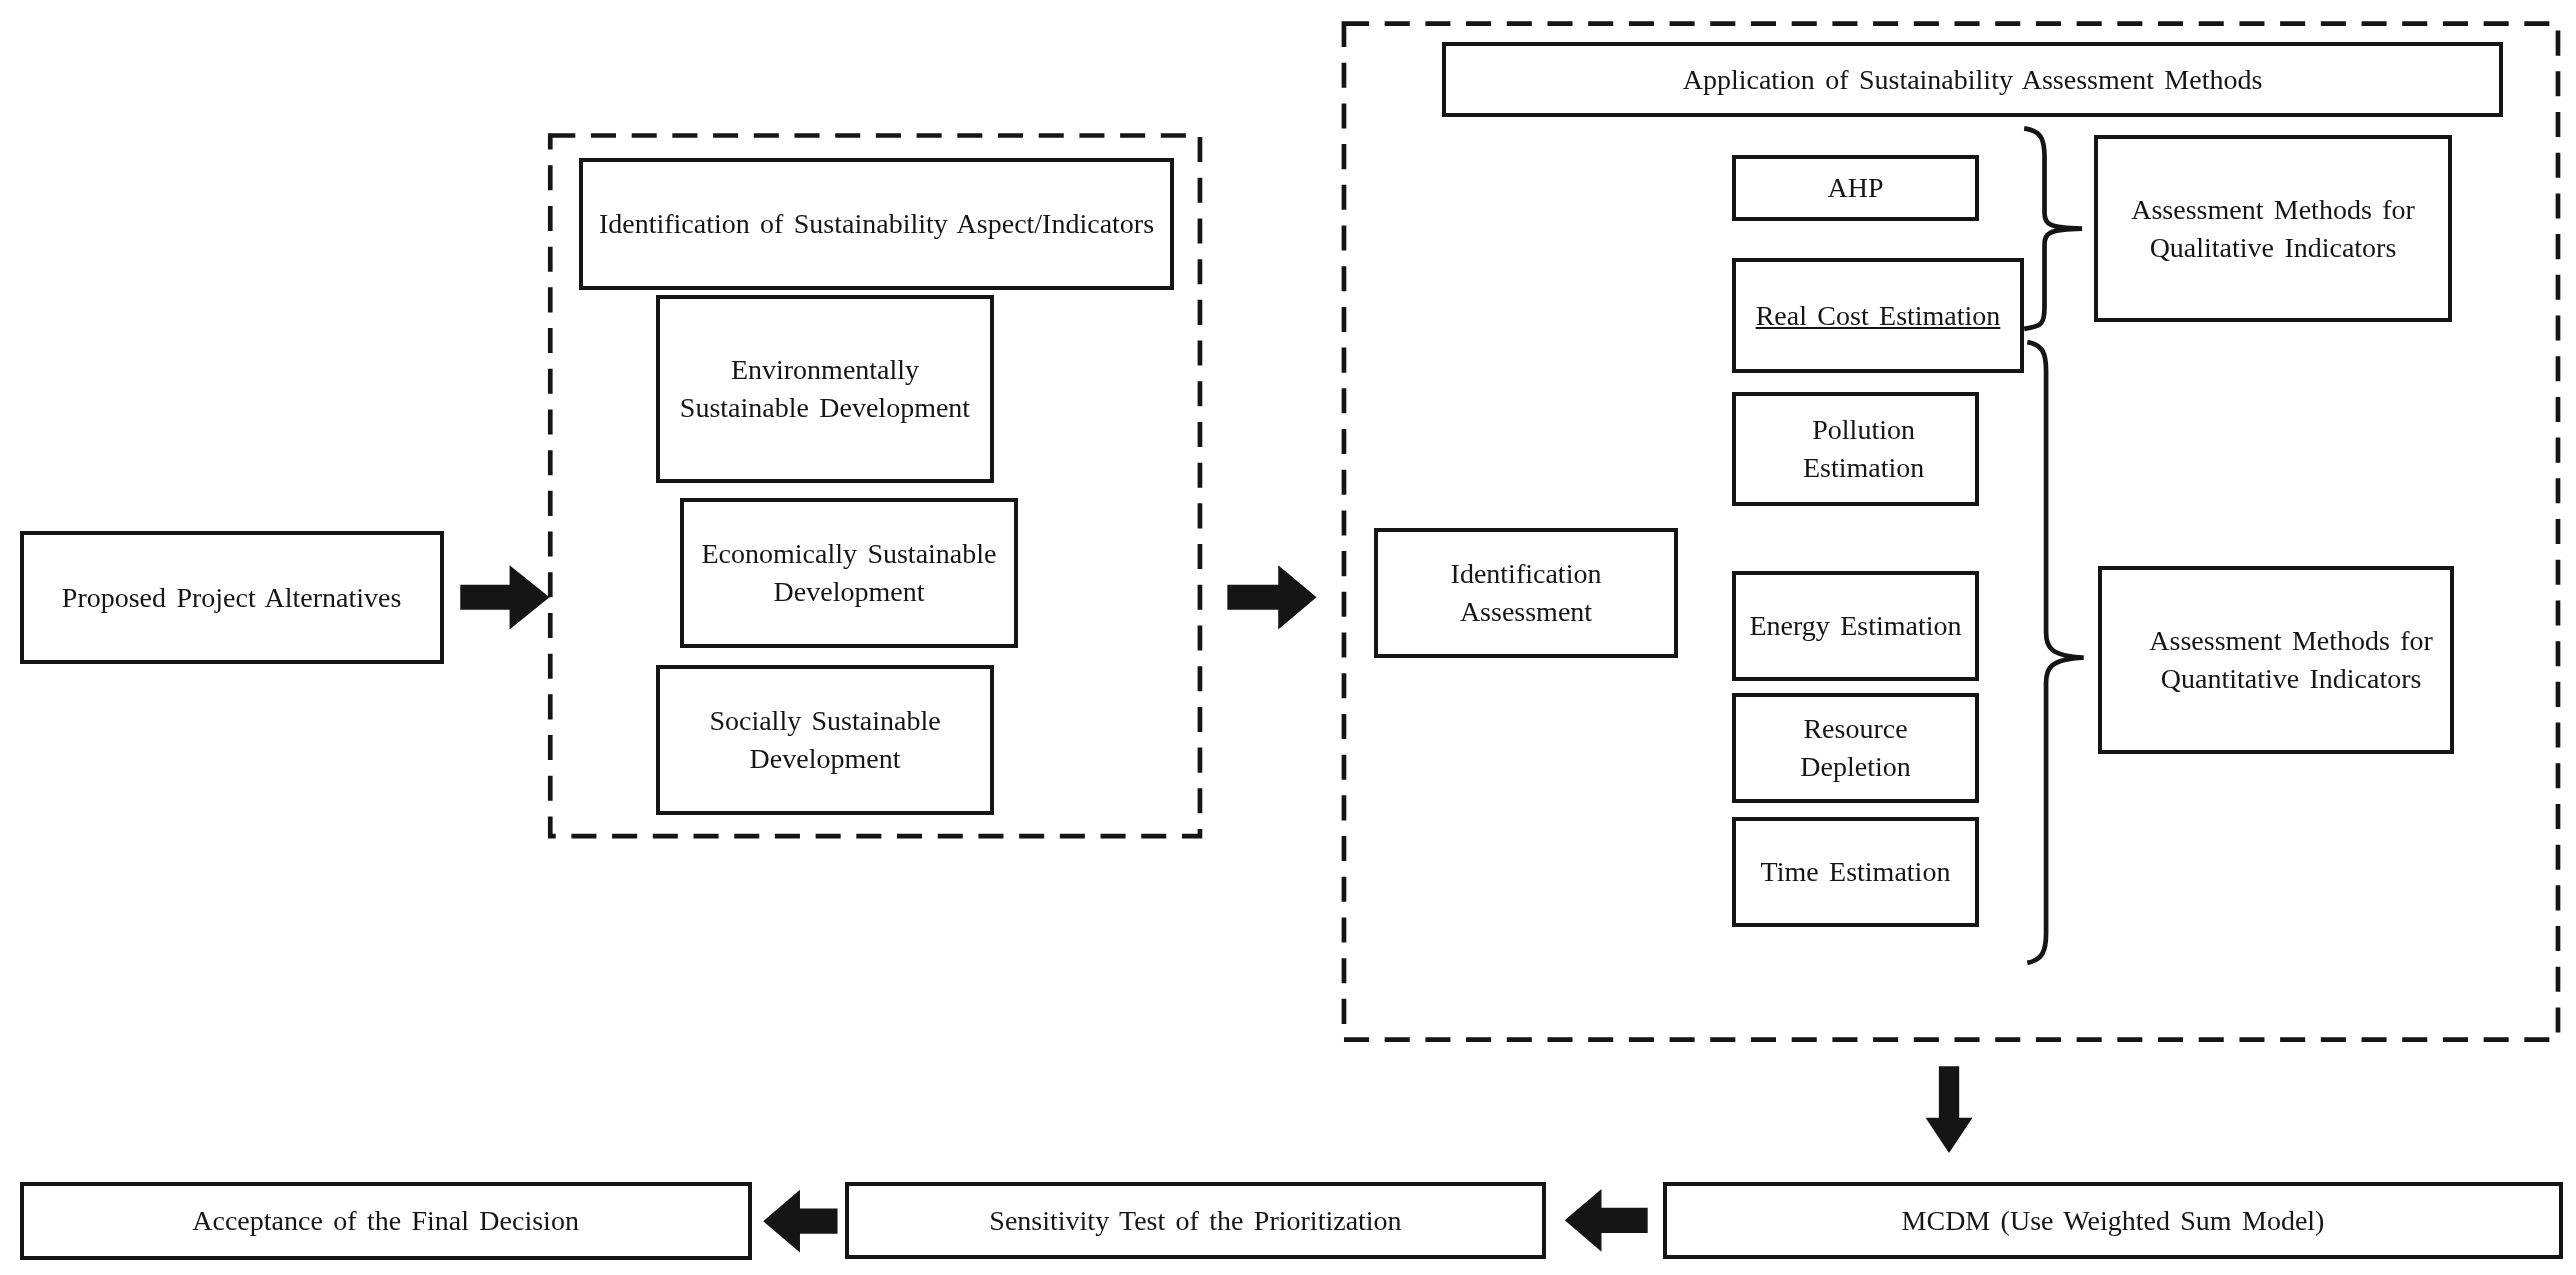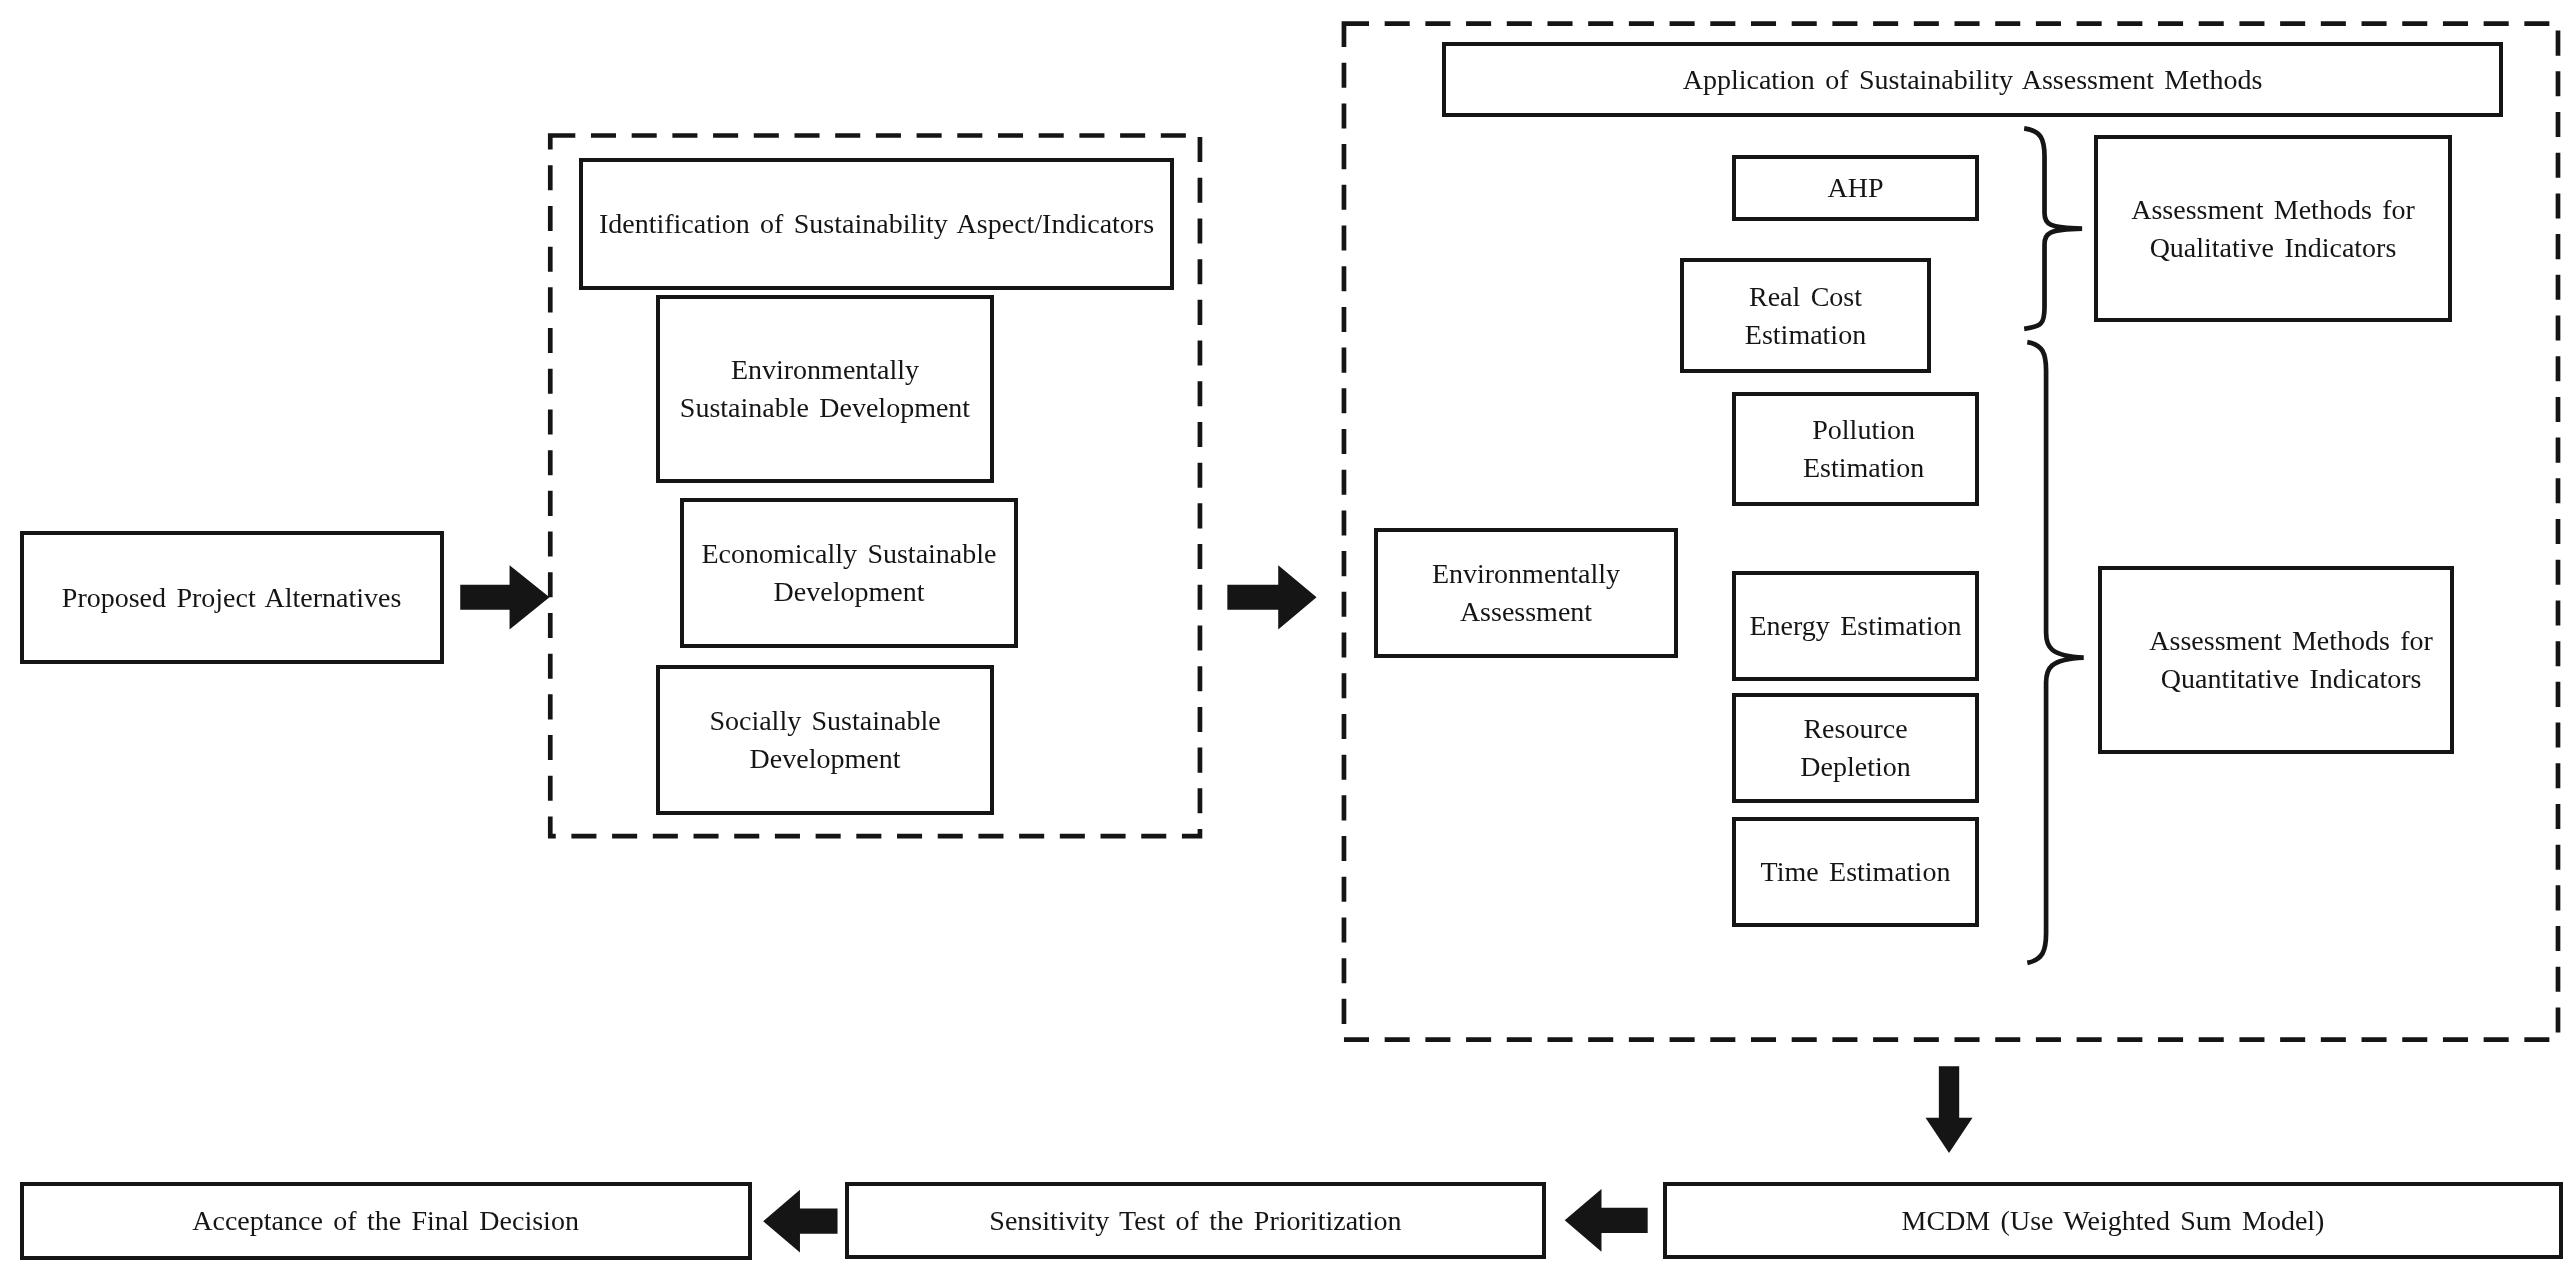--- a/index.html
+++ b/index.html
@@ -32,21 +32,21 @@
   }
   
   .n-proposed     { left: 19.6px;   top: 531px;  width: 424px;  height: 133px; }
   .n-ident        { left: 579px;  top: 158px;  width: 595px;  height: 132px; }
   .n-env          { left: 656px;  top: 295px;  width: 338px;  height: 188px; }
   .n-econ         { left: 656px;  top: 498px;  width: 338px;  height: 150px; margin-left: 24px; }
   .n-soc          { left: 656px;  top: 665px;  width: 338px;  height: 150px; }
   .n-app-title    { left: 1442px; top: 42px;   width: 1061px; height: 75px;  }
   .n-sustain      { left: 1374px; top: 528px;  width: 304px;  height: 130px; }
   .n-ahp          { left: 1732px; top: 155px;  width: 247px;  height: 66px;  }
-  .n-real         { left: 1680px; top: 258px;  width: 251px;  height: 115px; }
+  .n-real         { left: 1732px; top: 258px;  width: 292px;  height: 115px; text-decoration: underline; }
   .n-poll         { left: 1732px; top: 392px;  width: 247px;  height: 114px; padding-left: 24px; }
   .n-energy       { left: 1732px; top: 571px;  width: 247px;  height: 110px; }
   .n-resource     { left: 1732px; top: 693px;  width: 247px;  height: 110px; }
   .n-time         { left: 1732px; top: 817px; width: 247px;  height: 110px; }
   .n-qual         { left: 2094px; top: 135px;  width: 358px;  height: 187px; }
   .n-quant        { left: 2098px; top: 566px;  width: 356px;  height: 188px; padding-left: 38px; }
   .n-mcdm         { left: 1663px; top: 1182px; width: 900px; height: 77px;  }
   .n-sensitivity  { left: 845px; top: 1182px; width: 701px;  height: 77px;  }
   .n-acceptance   { left: 19.6px;   top: 1182px; width: 732px;  height: 78px; }
 </style>
@@ -100,21 +100,21 @@
 
   <div class="node n-soc">
     <span>Socially Sustainable Development</span>
   </div>
 
   <div class="node n-app-title">
     <span>Application of Sustainability Assessment Methods</span>
   </div>
 
   <div class="node n-sustain">
-    <span>Environmentally Assessment</span>
+    <span>Identification Assessment</span>
   </div>
 
   <div class="node n-ahp">
     <span>AHP</span>
   </div>
 
   <div class="node n-real">
     <span>Real Cost Estimation</span>
   </div>
 

